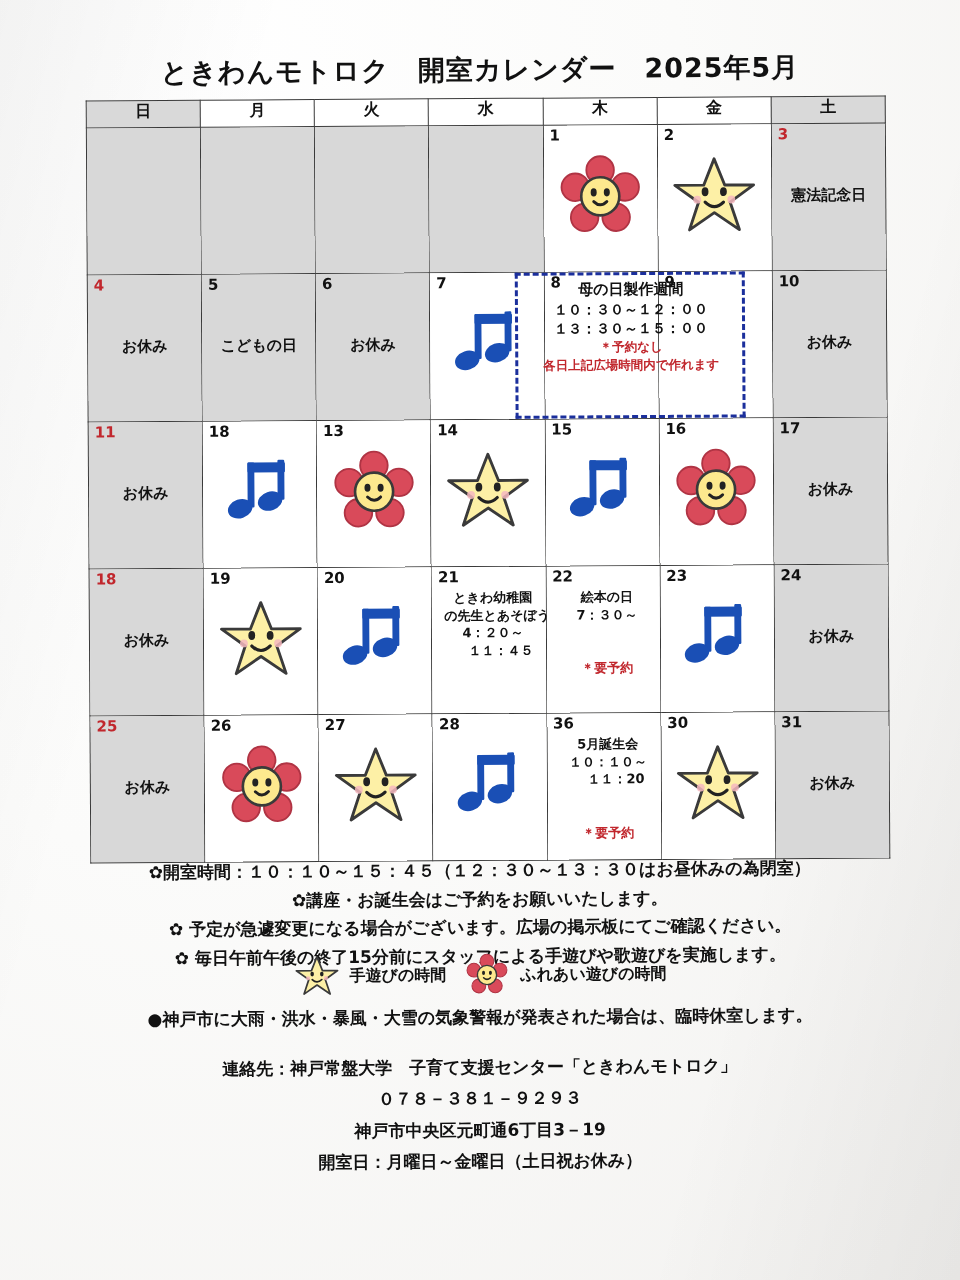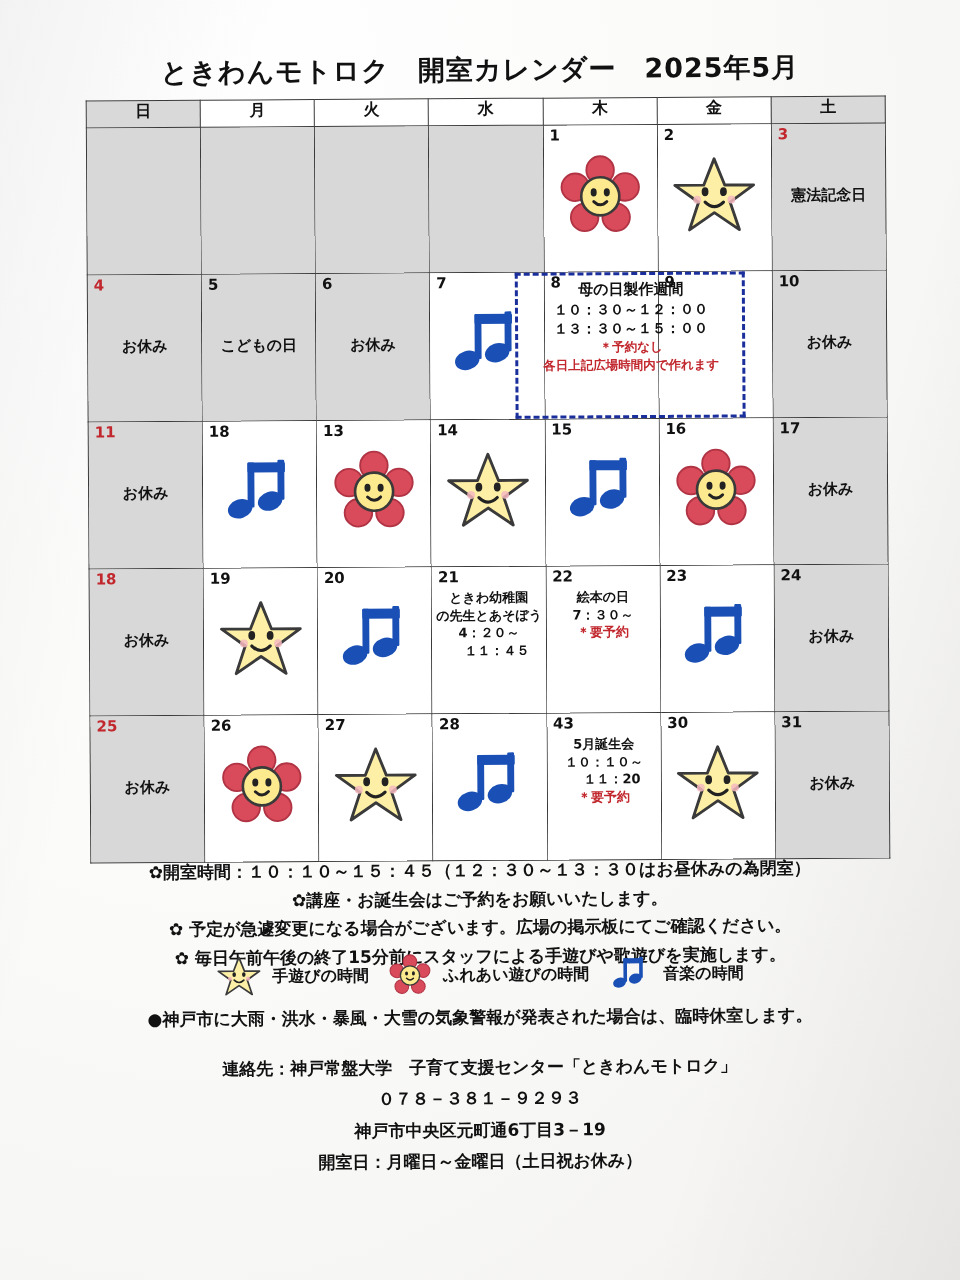--- a/index.html
+++ b/index.html
@@ -89,31 +89,31 @@
     right: 0;
     top: 0;
     bottom: 0;
     display: flex;
     align-items: center;
     justify-content: center;
     flex-direction: column;
   }
   .evt {
     position: absolute;
-    left: 4px;
+    left: 12px;
     right: 4px;
     top: 22px;
     font-size: 13px;
     line-height: 1.35;
     text-align: center;
     font-weight: bold;
   }
   .evt .ln { display: block; white-space: nowrap; }
   .evt .ind { padding-left: 16px; }
-  .evt .red { color: #c1272d; }
+  .evt .red { color: #c1272d; margin-top: 36px; }
   .holiday-text {
     position: absolute;
     left: 0; right: 0;
     top: 62px;
     text-align: center;
     font-size: 15px;
     font-weight: bold;
   }
 
   
@@ -499,21 +499,21 @@
                       <rect x="22" y="8" width="5.5" height="36" rx="1"></rect>
                       <rect x="46" y="6" width="5.5" height="32" rx="1"></rect>
                       <rect x="22" y="8" width="30" height="8" rx="1"></rect>
                       <ellipse cx="16" cy="45" rx="10" ry="7.5" transform="rotate(-18 16 45)"></ellipse>
                       <ellipse cx="40" cy="39" rx="10" ry="7.5" transform="rotate(-18 40 39)"></ellipse>
                     </g>
                   </svg></span>
               </div>
             </td>
             <td class="day">
-              <div class="dnum">43</div>
+              <div class="dnum">36</div>
               <div class="evt">
                 <span class="ln">5月誕生会</span>
                 <span class="ln">１０：１０～</span>
                 <span class="ln ind">１１：20</span>
                 <span class="ln red">＊要予約</span>
               </div>
             </td>
             <td class="day">
               <div class="dnum">30</div>
               <div class="cell-center">
@@ -577,34 +577,20 @@
             <ellipse cx="13" cy="25" rx="10" ry="10"></ellipse>
           </g>
           <circle cx="32" cy="32" r="14" fill="#fde98e" stroke="#3a3a3a" stroke-width="2"></circle>
           <ellipse cx="27" cy="29" rx="2.2" ry="3" fill="#222"></ellipse>
           <ellipse cx="37" cy="29" rx="2.2" ry="3" fill="#222"></ellipse>
           <path d="M27 36 q5 5 10 0" stroke="#222" stroke-width="2.2" fill="none" stroke-linecap="round"></path>
         </svg>
       </span>
       <span>ふれあい遊びの時間</span>
     </div>
-    <div class="item">
-      <span class="glyph">
-        <svg width="42" height="42" viewBox="0 0 64 64">
-          <g fill="#1a4fb5">
-            <rect x="22" y="8" width="5.5" height="36" rx="1"></rect>
-            <rect x="46" y="6" width="5.5" height="32" rx="1"></rect>
-            <rect x="22" y="8" width="30" height="8" rx="1"></rect>
-            <ellipse cx="16" cy="45" rx="10" ry="7.5" transform="rotate(-18 16 45)"></ellipse>
-            <ellipse cx="40" cy="39" rx="10" ry="7.5" transform="rotate(-18 40 39)"></ellipse>
-          </g>
-        </svg>
-      </span>
-      <span>音楽の時間</span>
-    </div>
   </div>
 
   <div class="warn">●神戸市に大雨・洪水・暴風・大雪の気象警報が発表された場合は、臨時休室します。</div>
 
   <div class="contact">
     <div>連絡先：神戸常盤大学　子育て支援センター「ときわんモトロク」</div>
     <div>０７８－３８１－９２９３</div>
     <div>神戸市中央区元町通6丁目3－19</div>
     <div>開室日：月曜日～金曜日（土日祝お休み）</div>
   </div>

